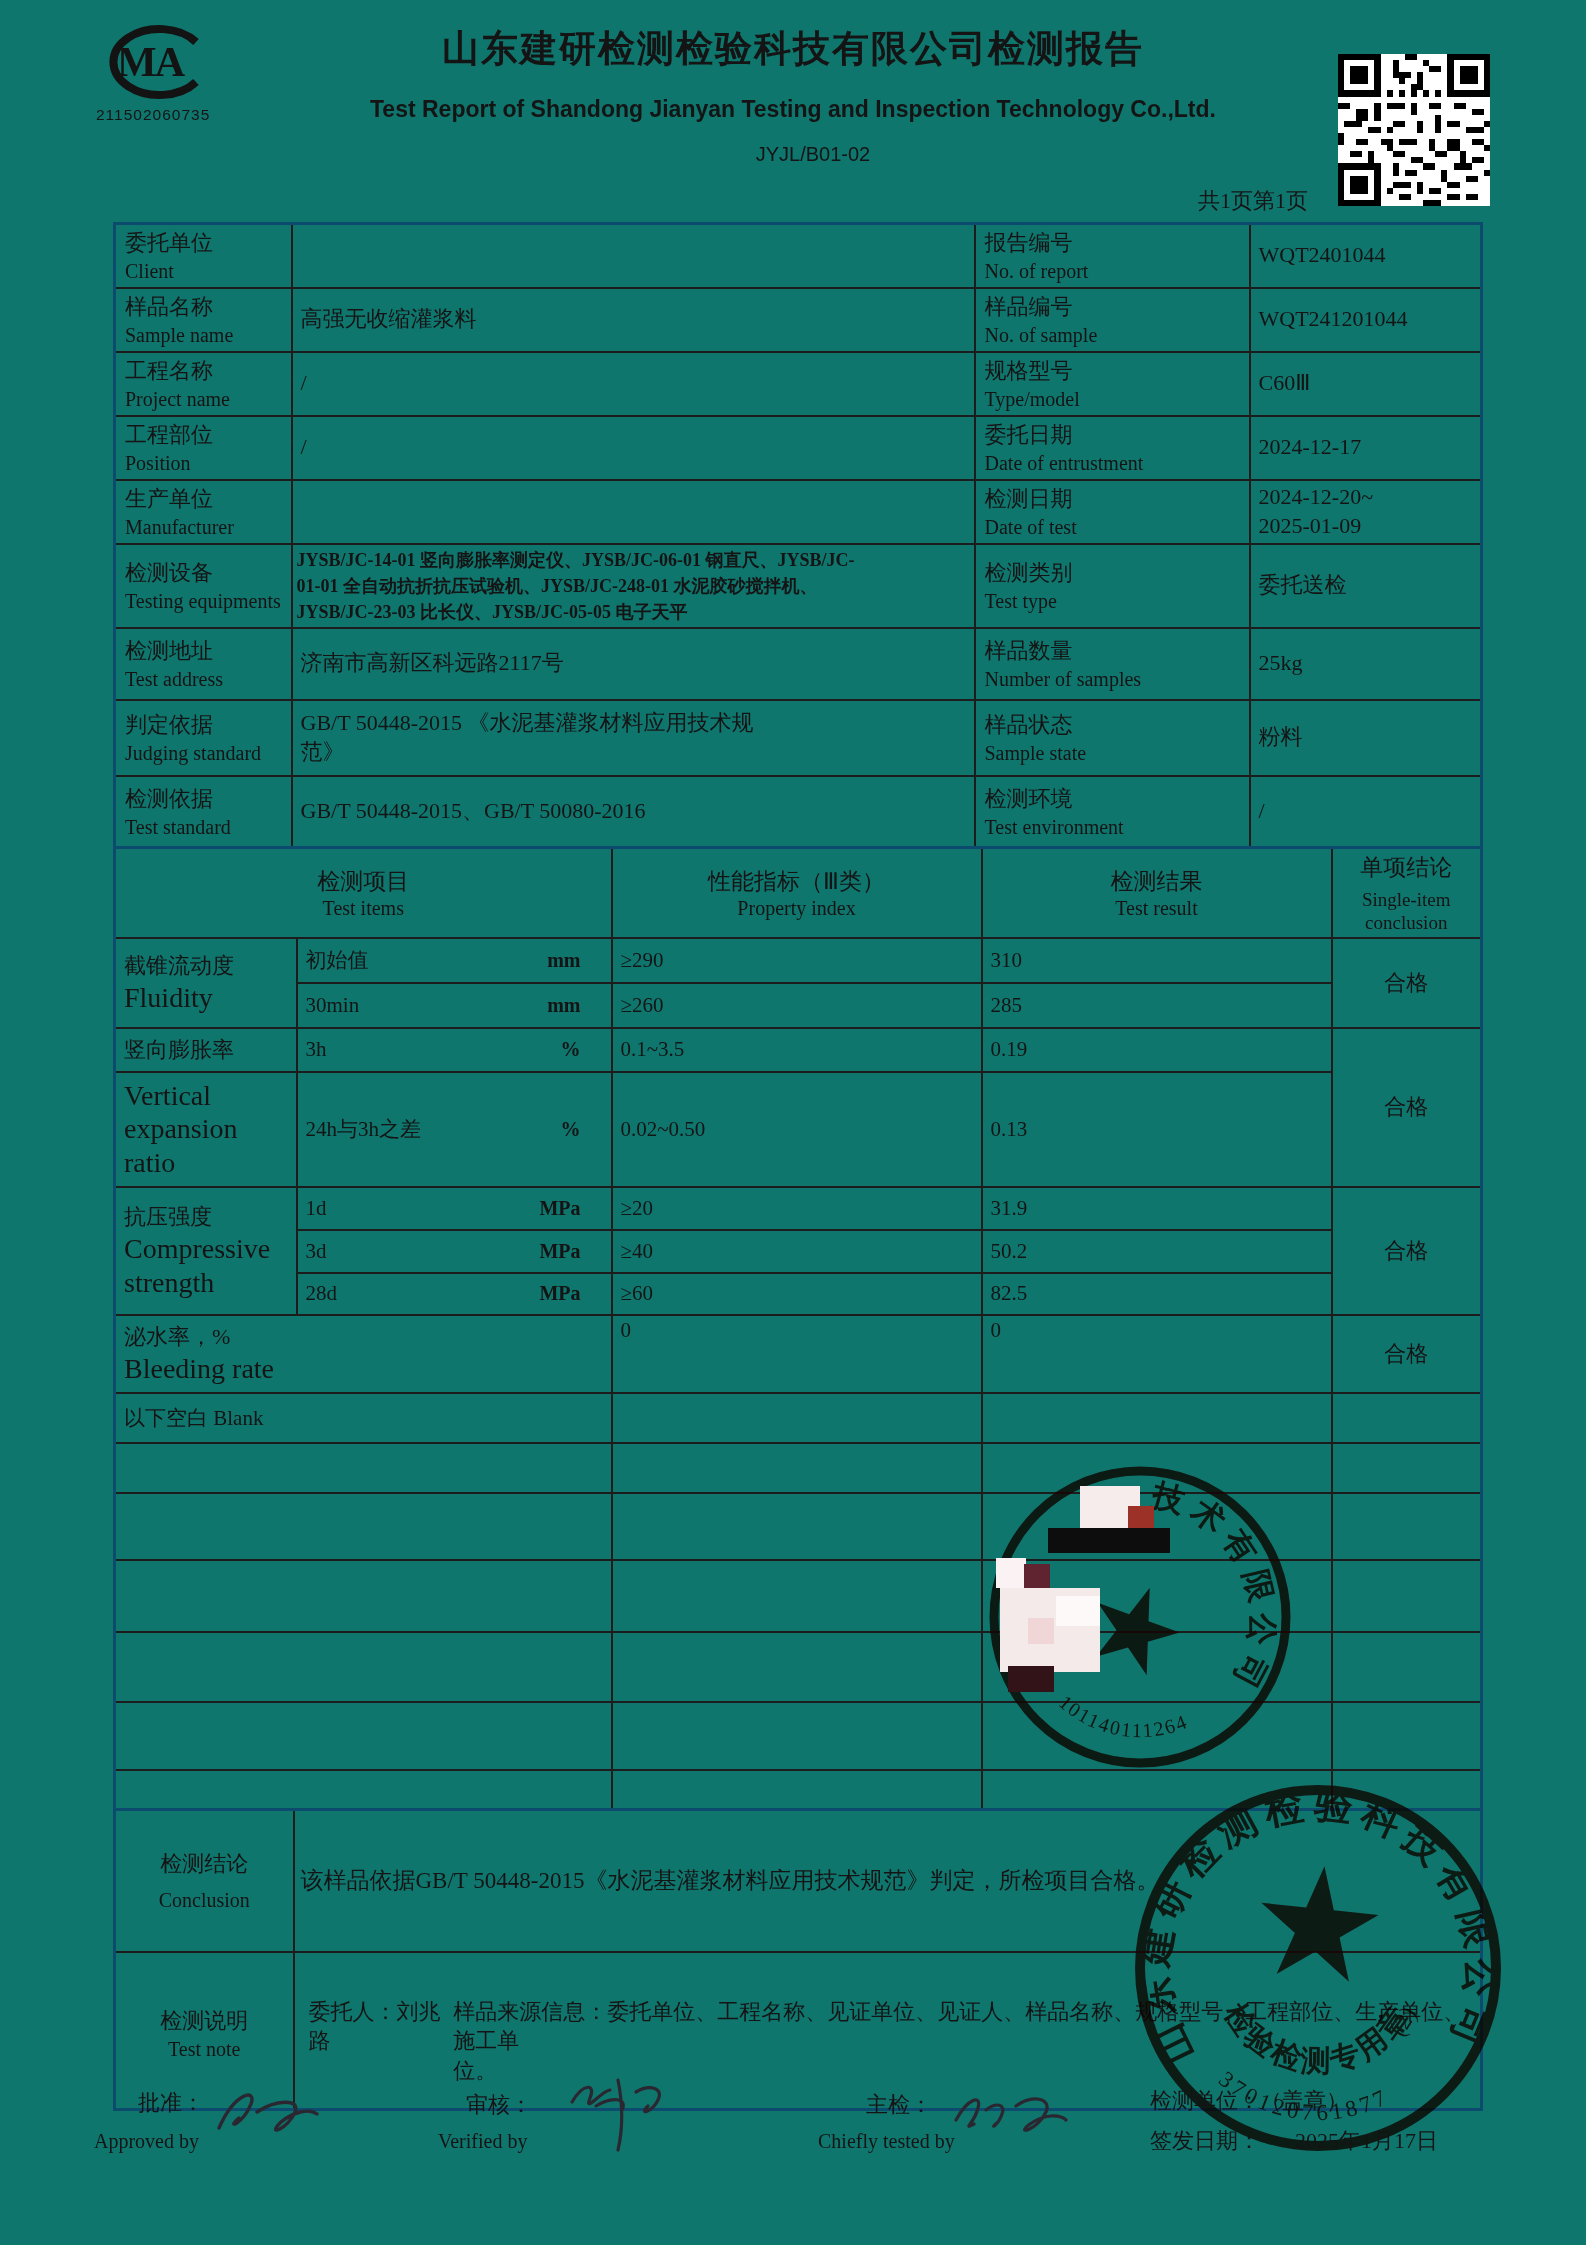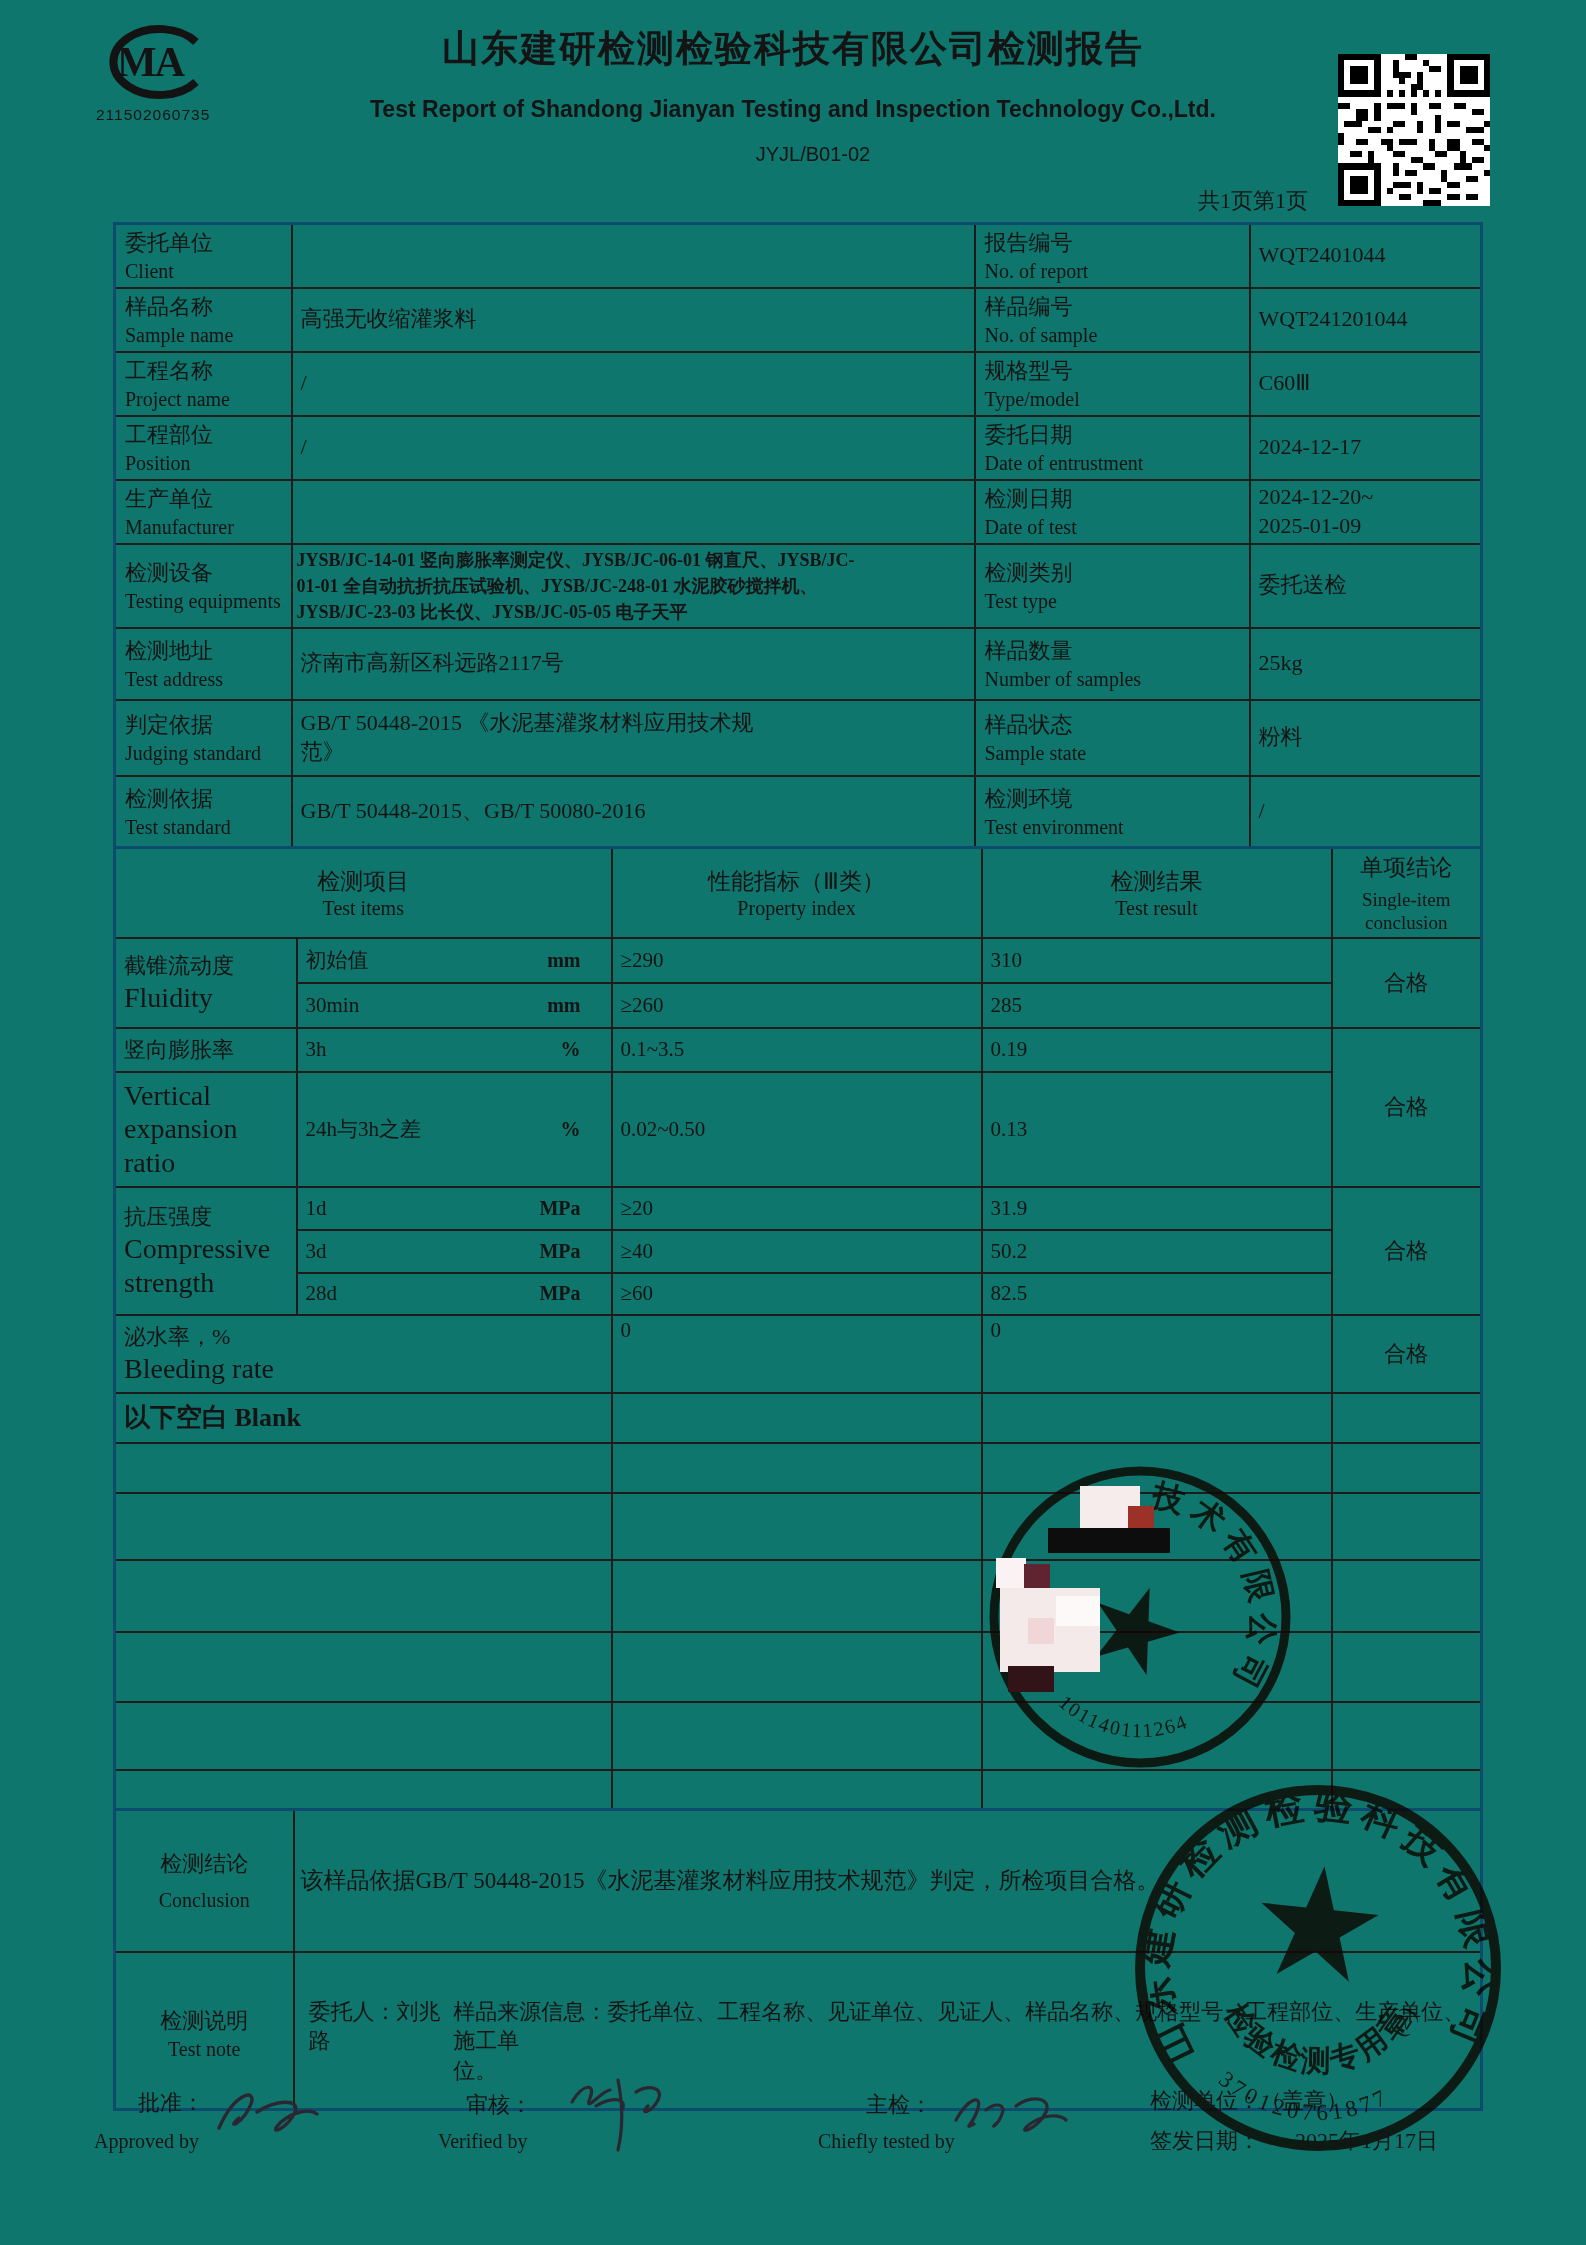--- a/index.html
+++ b/index.html
@@ -37,21 +37,21 @@
   .groupcell{padding:6px 4px 6px 8px;}
   .groupflex{display:flex;flex-direction:column;justify-content:space-between;height:100%;}
   .gcn{font-size:22px;}
   .gen{font-size:28px;line-height:1.2;}
   .itemcell{padding:0;}
   .itemflex{display:flex;justify-content:space-between;align-items:center;padding:0 30px 0 8px;}
   .item{font-size:21px;}
   .unit{font-size:20px;font-weight:bold;}
   .idx,.res{font-size:21px;vertical-align:middle;}
   .concl{font-size:22px;text-align:center;}
-  .blankrow{font-size:26px;font-weight:bold;}
+  .blankrow{font-size:21px;}
 
   
   .biglbl{display:flex;flex-direction:column;align-items:center;justify-content:center;gap:8px;height:100%;}
   .biglbl2{display:flex;flex-direction:column;align-items:center;justify-content:space-between;height:100%;padding:28px 0 22px 0;box-sizing:border-box;}
   .concl-text{font-size:23px;padding-left:6px;}
   .noteflex{display:flex;flex-direction:row;justify-content:space-between;height:100%;padding:30px 6px 8px 6px;box-sizing:border-box;}
   .noteline{font-size:22px;white-space:pre-line;line-height:1.35;}
 
   
   .f-cn{position:absolute;font-size:22px;}

